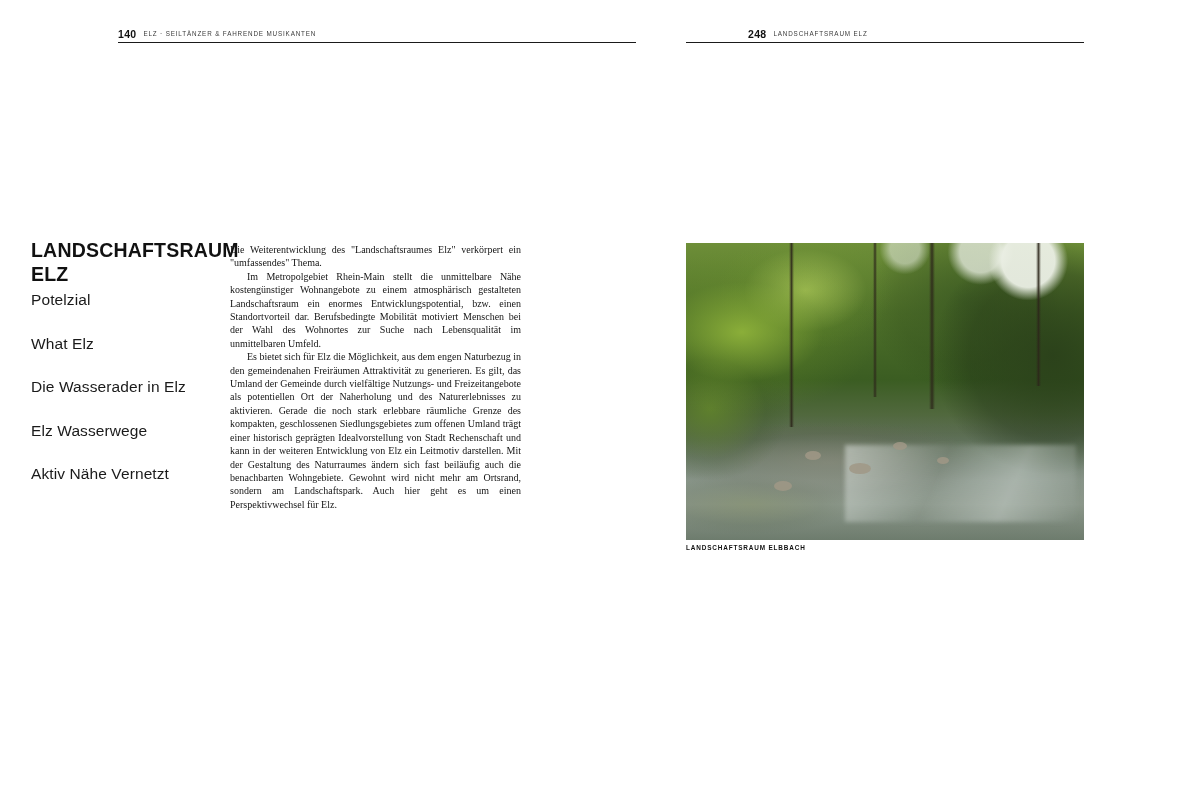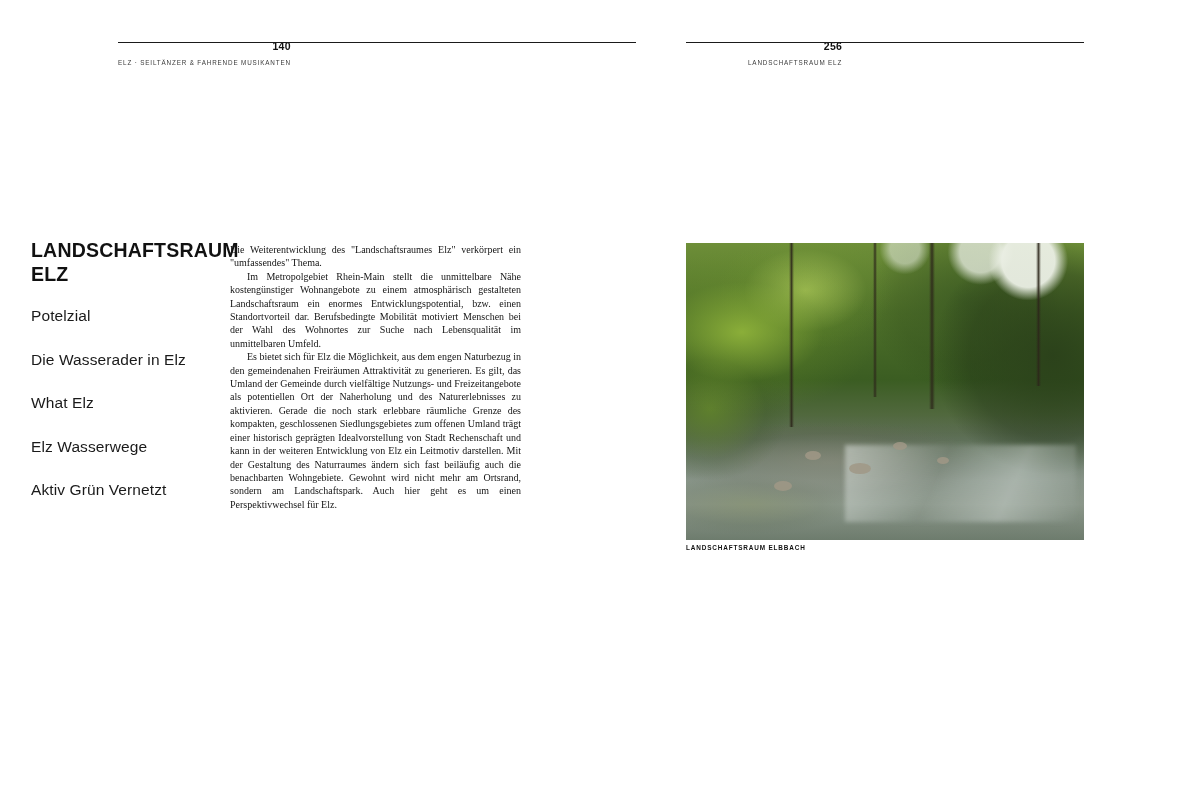--- a/index.html
+++ b/index.html
@@ -18,26 +18,25 @@
   .spread {
     position: relative;
     width: 1200px;
     height: 800px;
     background: #ffffff;
   }
 
   
   .running-head {
     position: absolute;
-    top: 40px;
+    top: 28px;
     display: flex;
-    align-items: flex-end;
+    align-items: center;
     gap: 7px;
     white-space: nowrap;
-    flex-direction: column;
   }
   .running-head.left { left: 118px; }
   .running-head.right { left: 748px; }
 
   .folio {
     font-family: "Liberation Sans", sans-serif;
     font-weight: bold;
     font-size: 10.5px;
     letter-spacing: 0.3px;
     color: #111;
@@ -71,21 +70,21 @@
     font-size: 19.5px;
     line-height: 24px;
     letter-spacing: 0.2px;
     color: #111;
     text-transform: uppercase;
   }
 
   .toc {
     position: absolute;
     left: 31px;
-    top: 306px;
+    top: 290px;
     width: 215px;
   }
   .toc-item {
     font-family: "Liberation Sans", sans-serif;
     font-size: 15.5px;
     line-height: 20px;
     letter-spacing: 0.1px;
     color: #1a1a1a;
     margin-bottom: 23.5px;
     cursor: pointer;
@@ -189,36 +188,36 @@
   <div class="running-head left">
     <span class="folio">140</span>
     <span class="run-title">ELZ · SEILTÄNZER &amp; FAHRENDE MUSIKANTEN</span>
   </div>
   <div class="rule left"></div>
 
   <div class="headline">LANDSCHAFTSRAUM ELZ</div>
 
   <div class="toc">
     <div class="toc-item">Potelzial</div>
+    <div class="toc-item">What Elz</div>
     <div class="toc-item">Die Wasserader in Elz</div>
-    <div class="toc-item">What Elz</div>
     <div class="toc-item">Elz Wasserwege</div>
-    <div class="toc-item">Aktiv Grün Vernetzt</div>
+    <div class="toc-item">Aktiv Nähe Vernetzt</div>
   </div>
 
   <div class="body-col">
     <p>Die Weiterentwicklung des "Landschaftsraumes Elz" verkörpert ein "umfassendes" Thema.</p>
     <p class="indent">Im Metropolgebiet Rhein-Main stellt die unmittelbare Nähe kostengünstiger Wohnangebote zu einem atmosphärisch gestalteten Landschaftsraum ein enormes Entwicklungspotential, bzw. einen Standortvorteil dar. Berufsbedingte Mobilität motiviert Menschen bei der Wahl des Wohnortes zur Suche nach Lebensqualität im unmittelbaren Umfeld.</p>
     <p class="indent">Es bietet sich für Elz die Möglichkeit, aus dem engen Naturbezug in den gemeindenahen Freiräumen Attraktivität zu generieren. Es gilt, das Umland der Gemeinde durch vielfältige Nutzungs- und Freizeitangebote als potentiellen Ort der Naherholung und des Naturerlebnisses zu aktivieren. Gerade die noch stark erlebbare räumliche Grenze des kompakten, geschlossenen Siedlungsgebietes zum offenen Umland trägt einer historisch geprägten Idealvorstellung von Stadt Rechenschaft und kann in der weiteren Entwicklung von Elz ein Leitmotiv darstellen. Mit der Gestaltung des Naturraumes ändern sich fast beiläufig auch die benachbarten Wohngebiete. Gewohnt wird nicht mehr am Ortsrand, sondern am Landschaftspark. Auch hier geht es um einen Perspektivwechsel für Elz.</p>
   </div>
 
   <div class="gutter"></div>
 
   <div class="running-head right">
-    <span class="folio">256</span>
+    <span class="folio">248</span>
     <span class="run-title">LANDSCHAFTSRAUM ELZ</span>
   </div>
   <div class="rule right"></div>
 
   <div class="photo-frame">
     <div class="photo">
       <div class="trunk" style="left:26%; top:0; width:5px; height:62%;"></div>
       <div class="trunk" style="left:47%; top:0; width:4px; height:52%;"></div>
       <div class="trunk" style="left:61%; top:0; width:6px; height:56%;"></div>
       <div class="trunk" style="left:88%; top:0; width:5px; height:48%;"></div>

